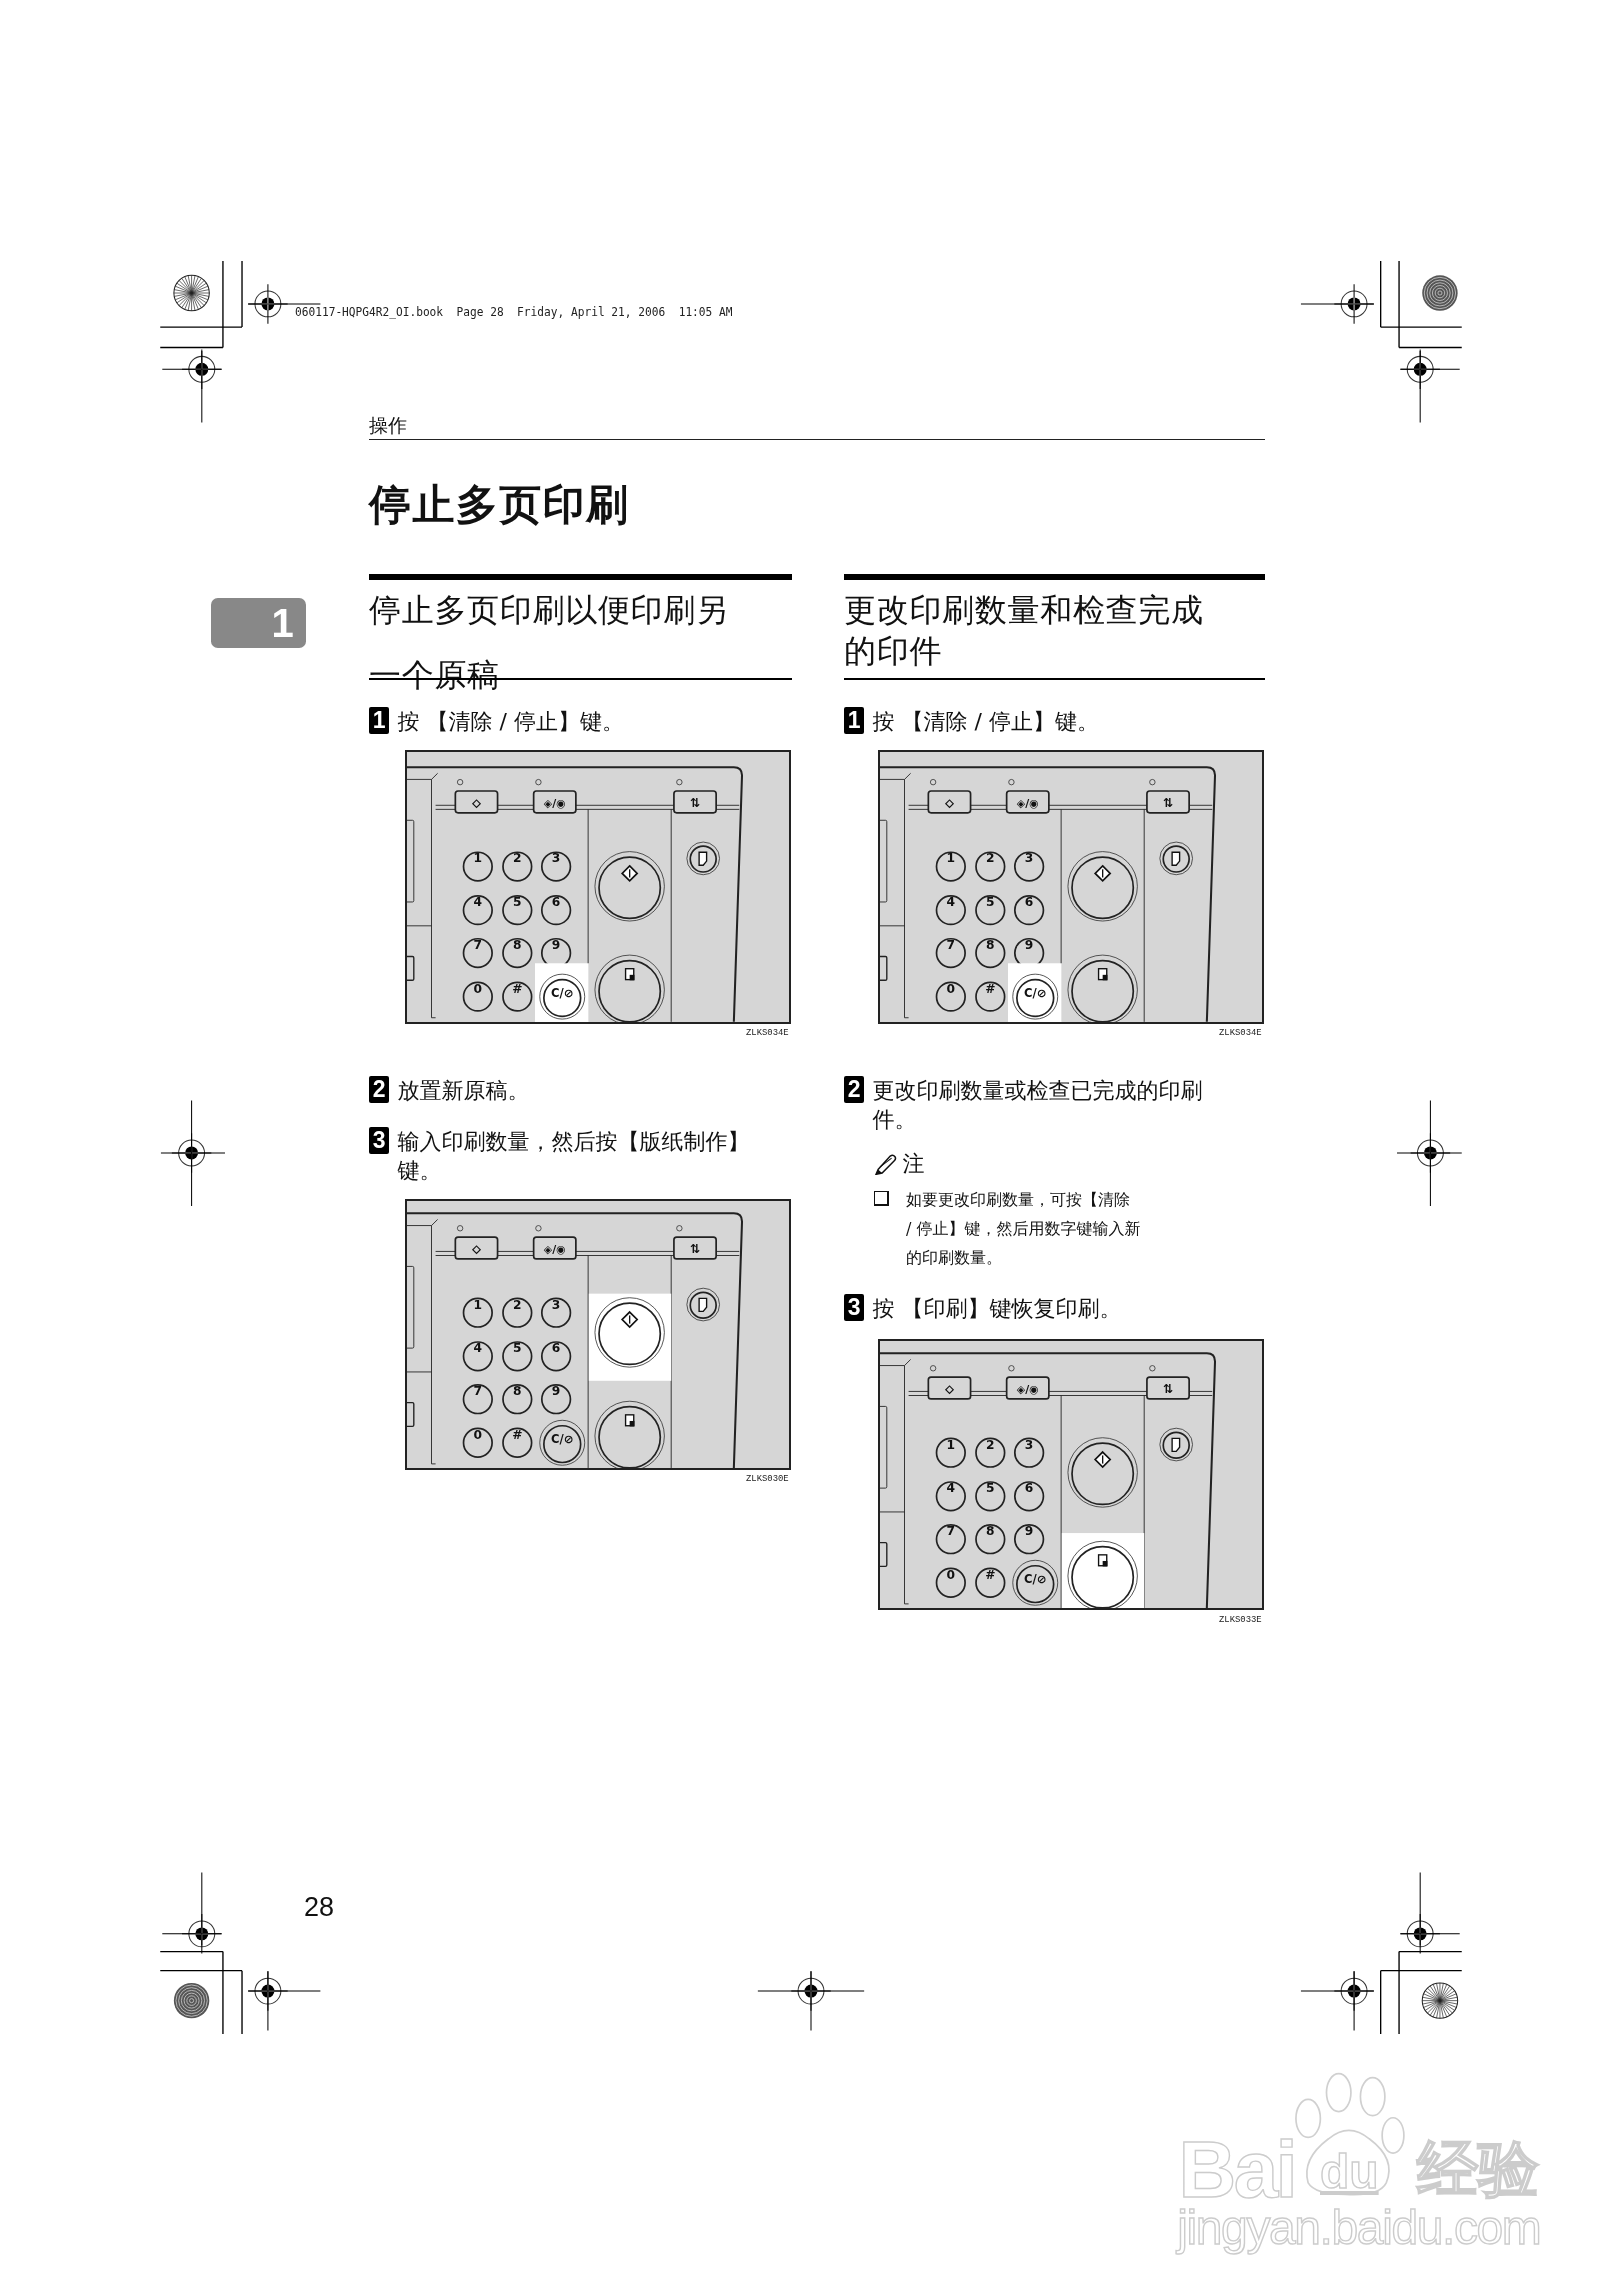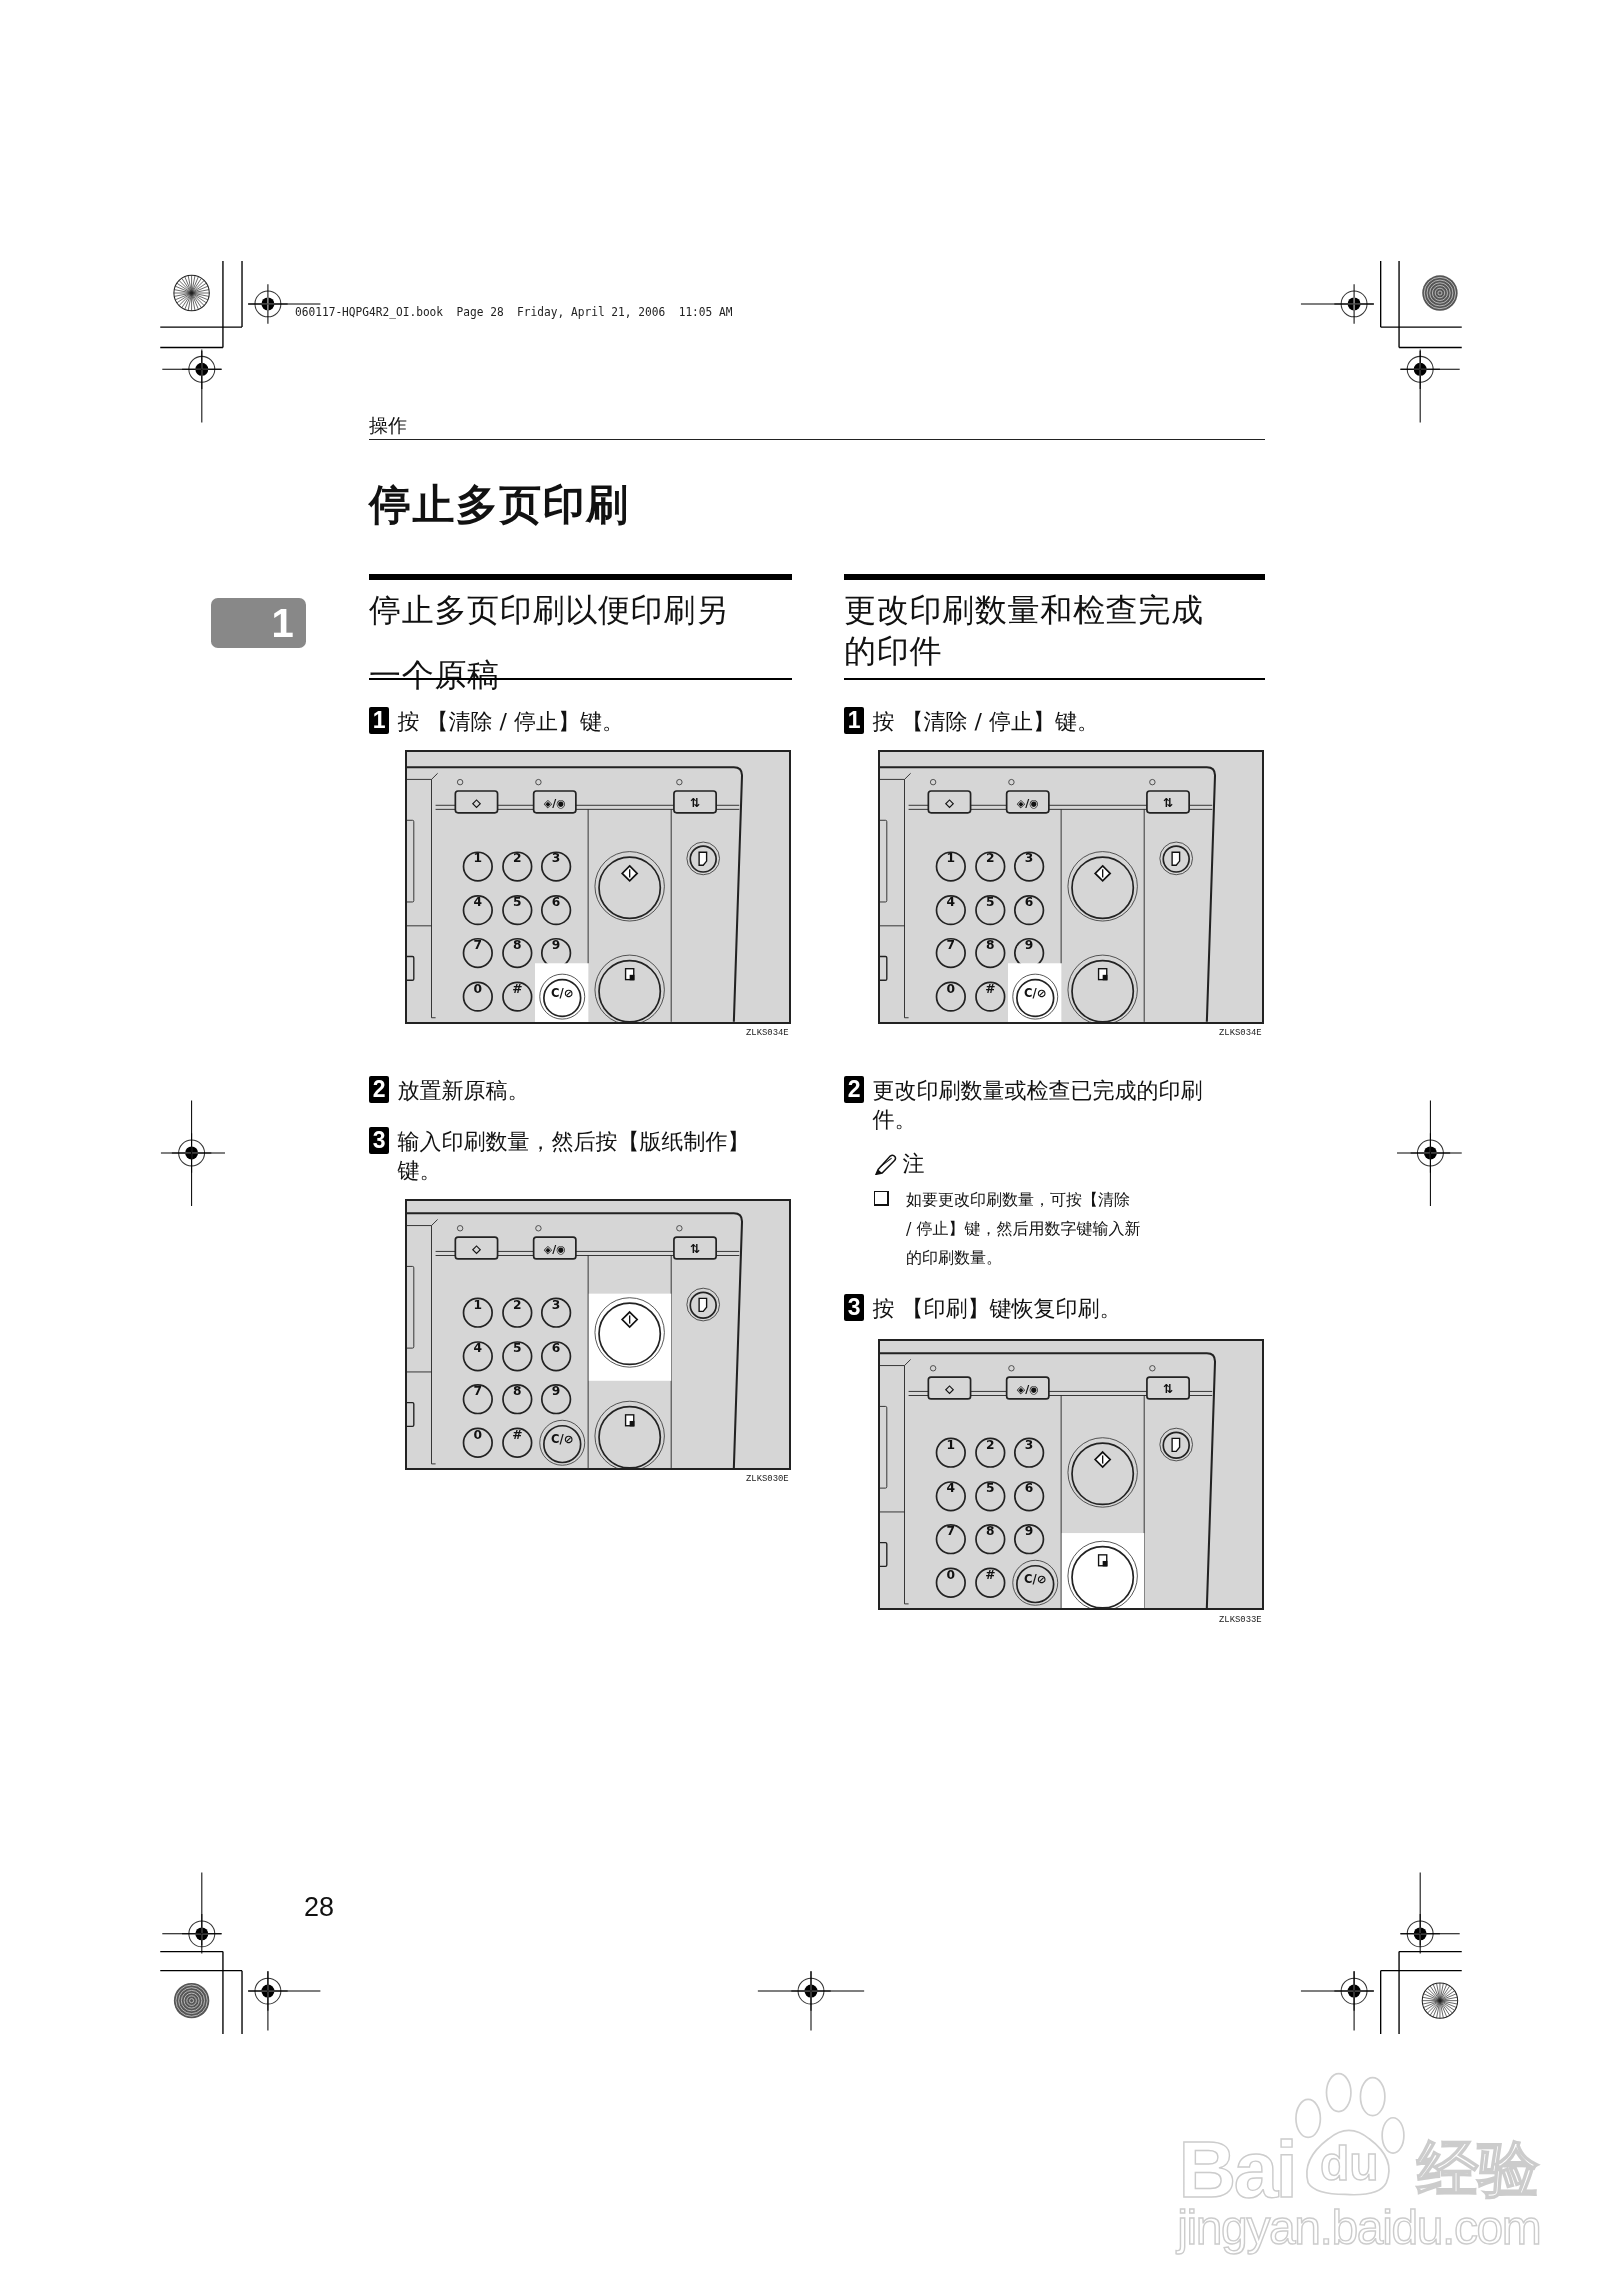--- a/index.html
+++ b/index.html
@@ -494,17 +494,17 @@
   <svg class="abs" style="left:116px;top:0" width="129" height="136" viewBox="0 0 190 200">
     <g fill="#fff" stroke="#d0d0d0" stroke-width="2.5">
       <ellipse cx="40" cy="80" rx="18" ry="28"></ellipse>
       <ellipse cx="85" cy="42" rx="18" ry="28"></ellipse>
       <ellipse cx="135" cy="48" rx="18" ry="28"></ellipse>
       <ellipse cx="165" cy="105" rx="16" ry="26"></ellipse>
       <path d="M40 175 Q30 140 70 110 Q100 85 130 110 Q170 140 155 175 Q145 195 95 192 Q50 192 40 175 Z"></path>
     </g>
   </svg>
   <div class="wm-text" style="left:13.6px;top:60px;font-size:80px;letter-spacing:-2.7px;">Bai</div>
-  <div class="wm-text" style="left:155px;top:72px;font-size:48px;color:#fff;">du</div>
+  <div class="wm-text" style="left:155px;top:80px;font-size:48px;color:#fff;text-decoration:underline;">du</div>
   <div class="wm-text" style="left:252px;top:65px;font-size:61px;font-family:'DejaVu Sans',sans-serif;">经验</div>
   <div class="wm-text" style="left:12.3px;top:136px;font-size:48px;font-weight:400;letter-spacing:-1.4px;">jingyan.baidu.com</div>
 </div>
 
 
 </body></html>

